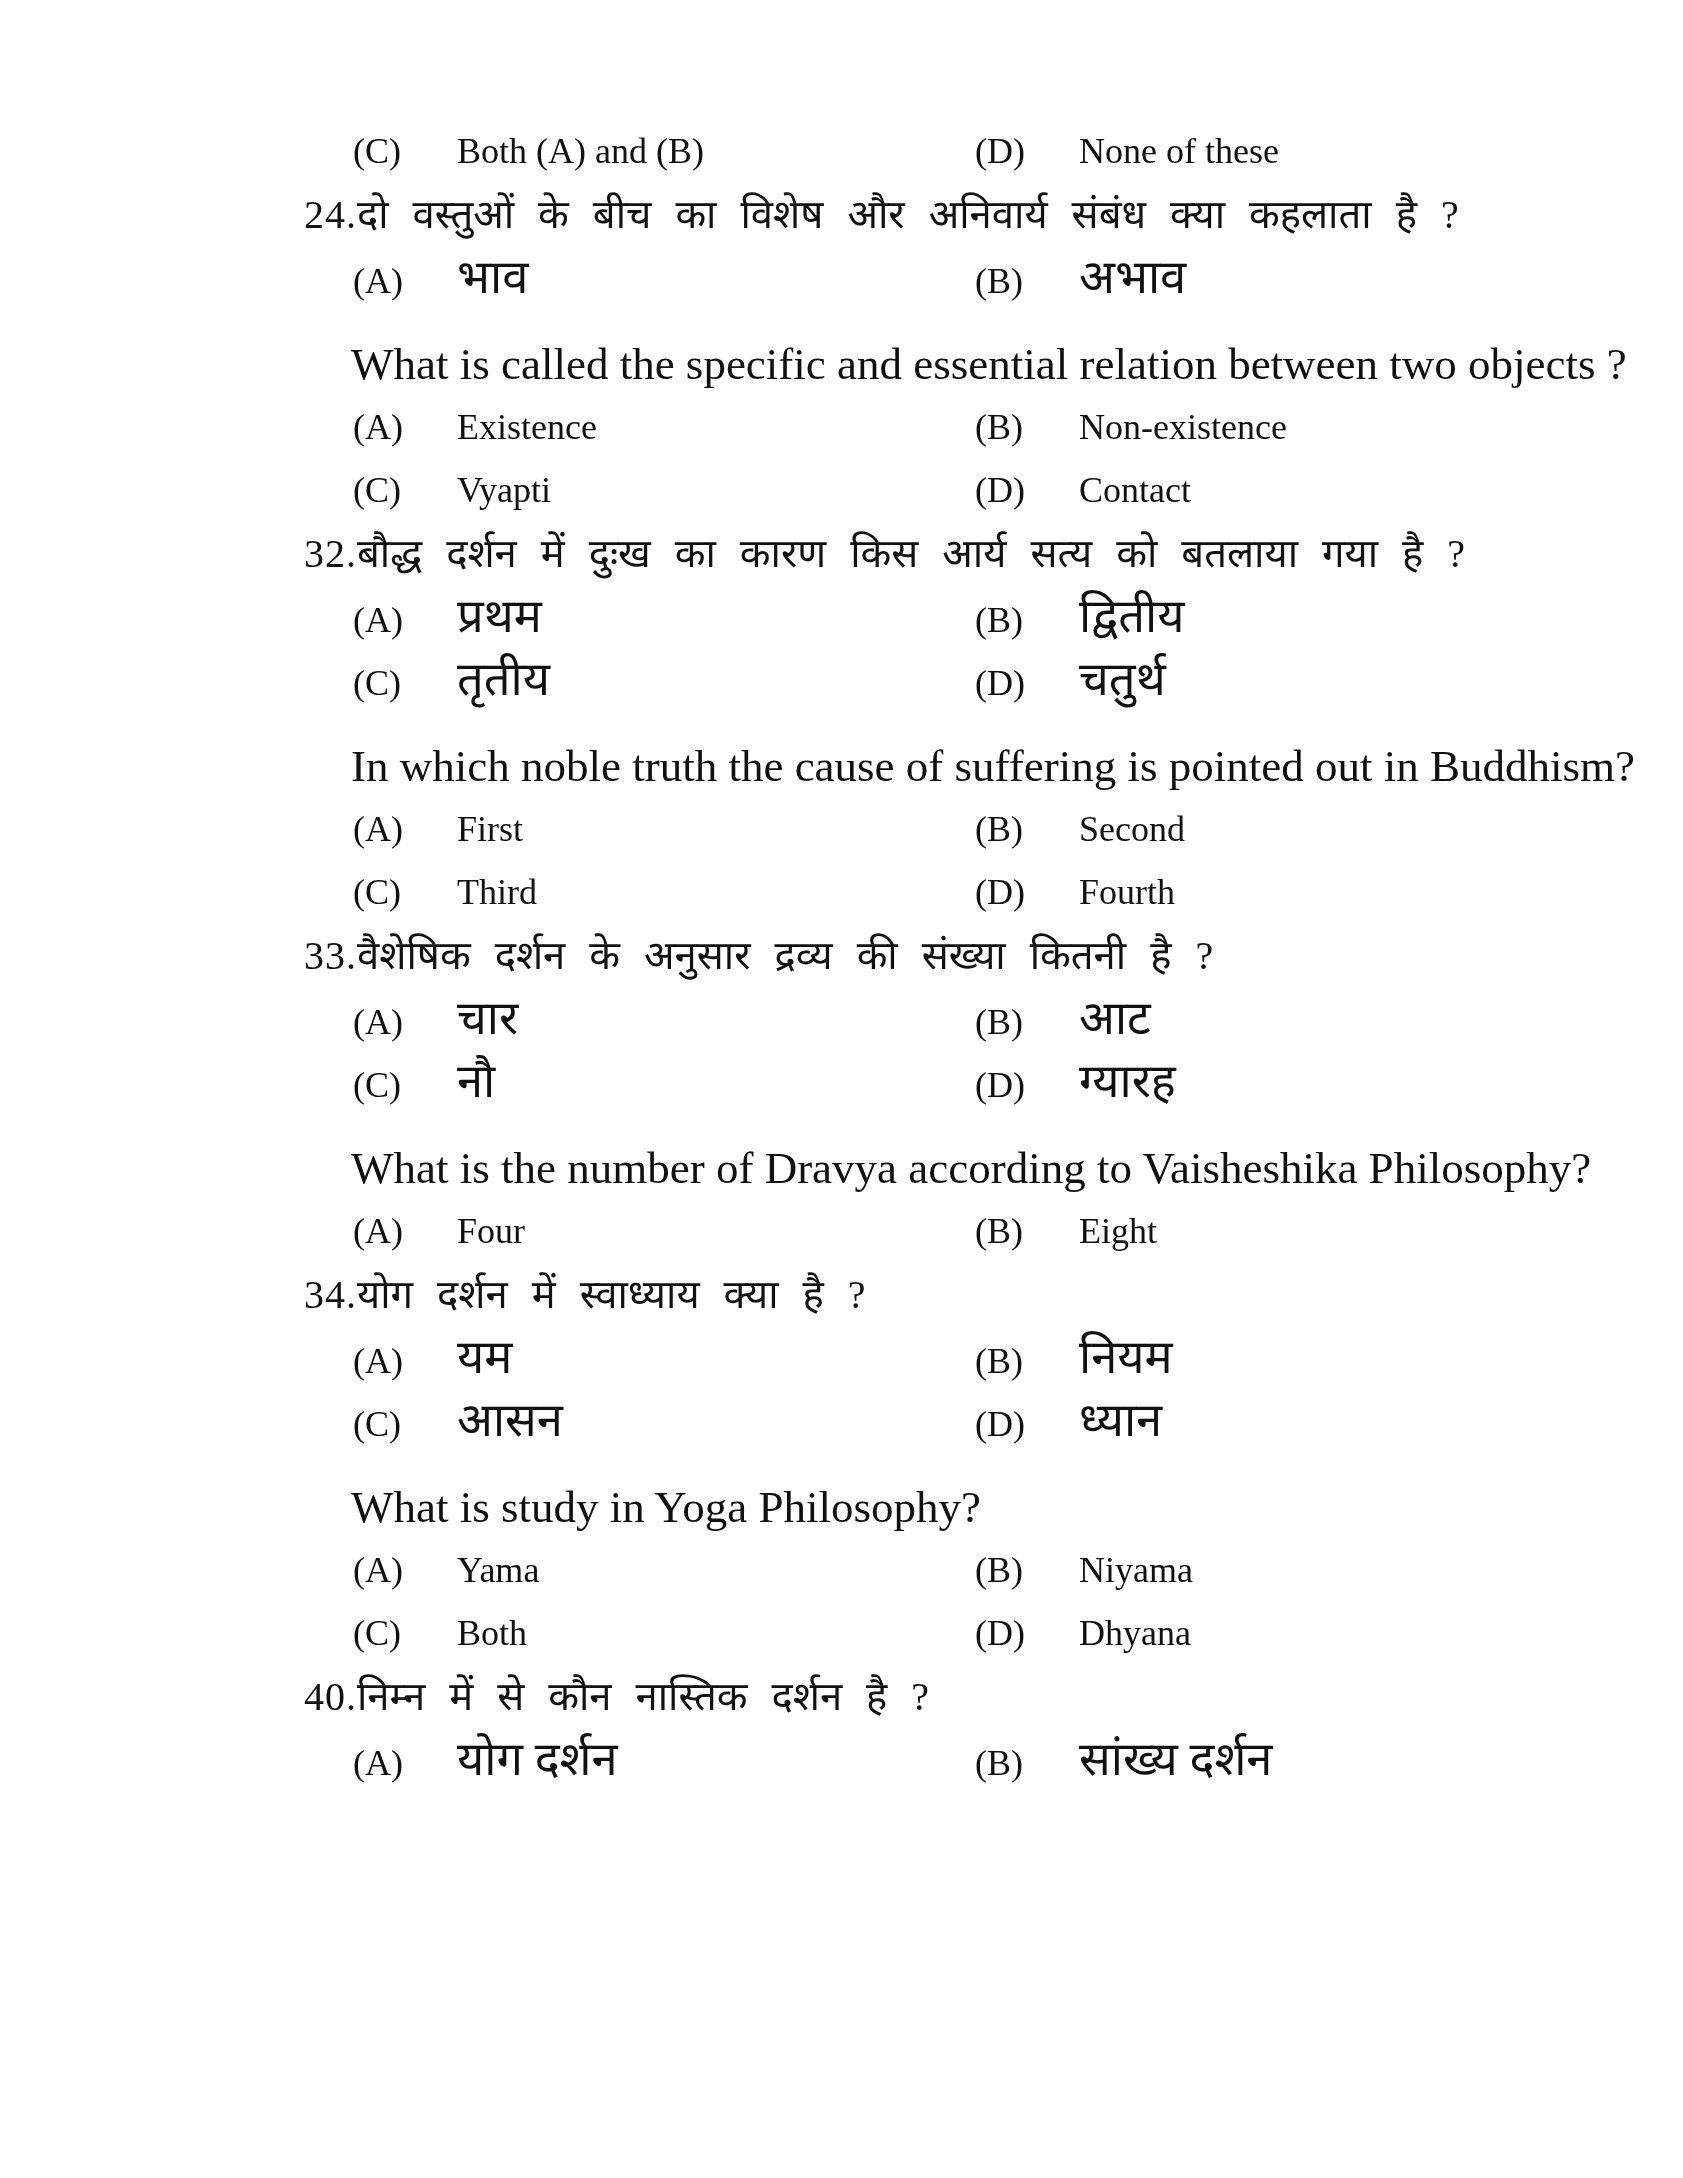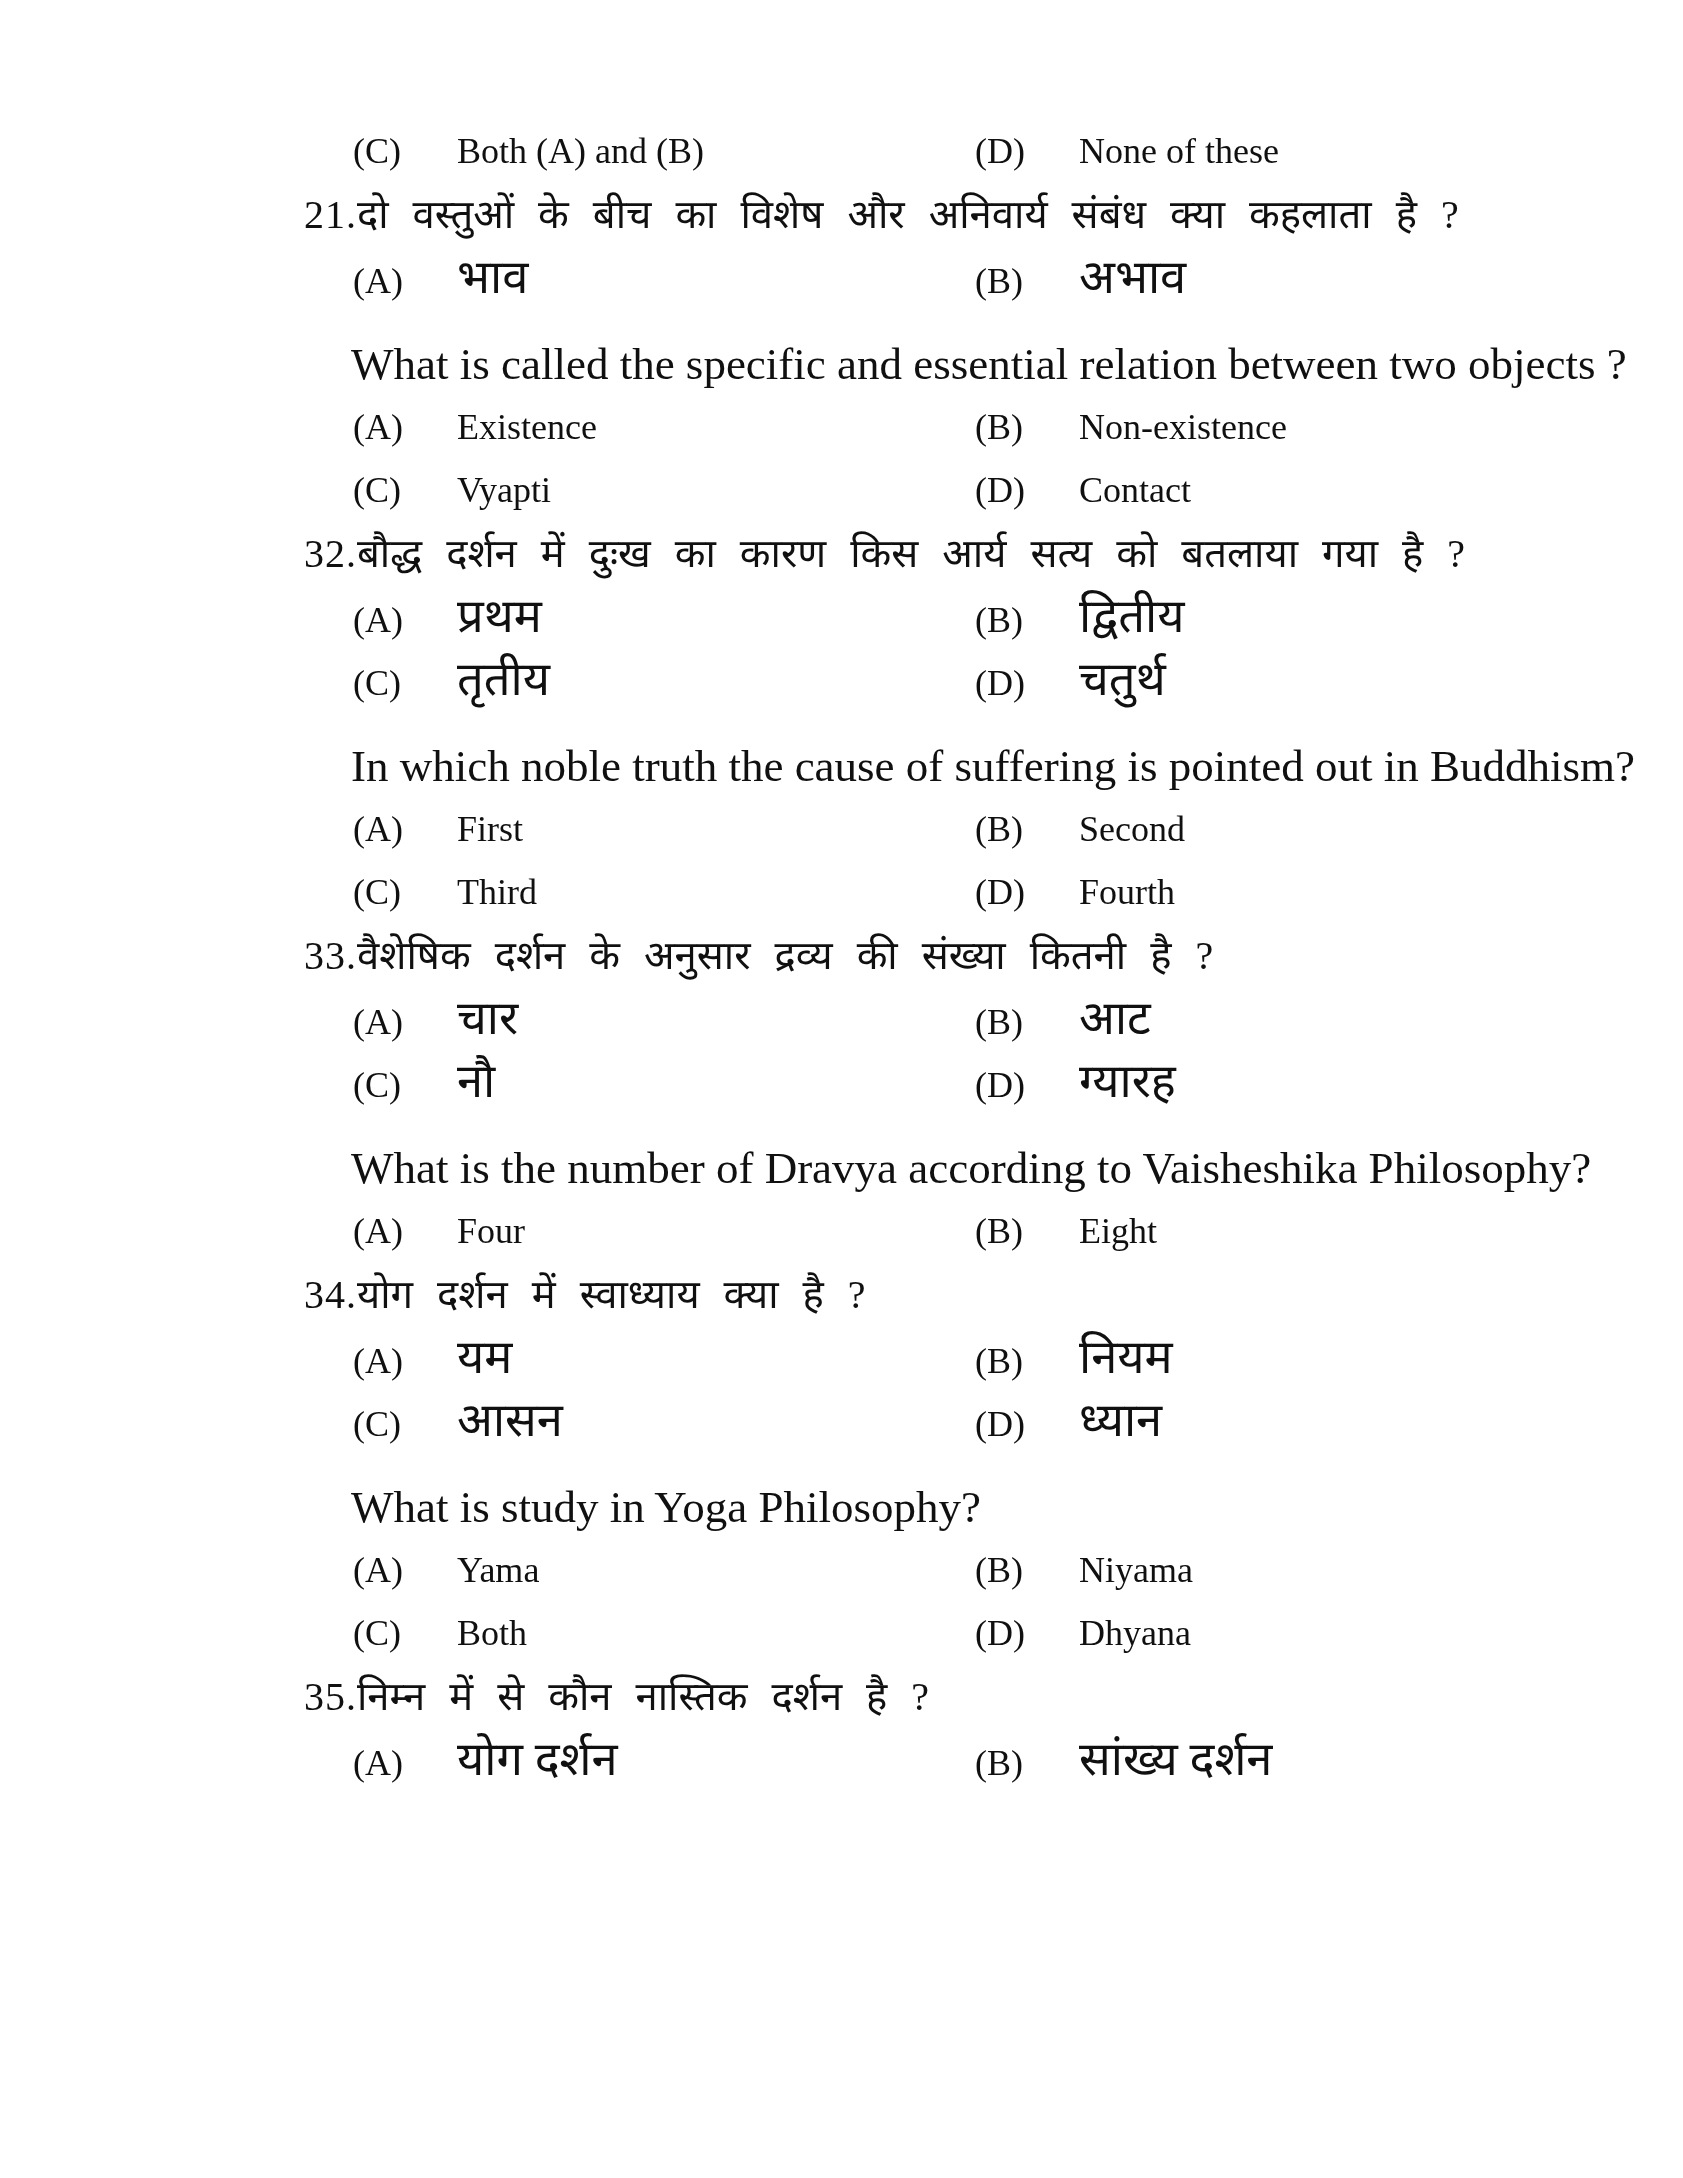--- a/index.html
+++ b/index.html
@@ -28,21 +28,21 @@
 
 <div class="sheet">
   <div class="content">
 
     <div class="row opt-row">
       <span class="c1"><span class="lbl">(C)</span><span class="txt-en">Both (A) and (B)</span></span>
       <span class="c2"><span class="lbl">(D)</span><span class="txt-en">None of these</span></span>
     </div>
 
     <div class="row q-row">
-      <span class="q-num">21.</span><span class="q-hi">दो वस्तुओं के बीच का विशेष और अनिवार्य संबंध क्या कहलाता है ?</span>
+      <span class="q-num">24.</span><span class="q-hi">दो वस्तुओं के बीच का विशेष और अनिवार्य संबंध क्या कहलाता है ?</span>
     </div>
     <div class="row opt-row">
       <span class="c1"><span class="lbl">(A)</span><span class="txt-hi">भाव</span></span>
       <span class="c2"><span class="lbl">(B)</span><span class="txt-hi">अभाव</span></span>
     </div>
     <div class="row eng-q">What is called the specific and essential relation between two objects ?</div>
     <div class="row opt-row">
       <span class="c1"><span class="lbl">(A)</span><span class="txt-en">Existence</span></span>
       <span class="c2"><span class="lbl">(B)</span><span class="txt-en">Non-existence</span></span>
     </div>
@@ -104,21 +104,21 @@
     <div class="row opt-row">
       <span class="c1"><span class="lbl">(A)</span><span class="txt-en">Yama</span></span>
       <span class="c2"><span class="lbl">(B)</span><span class="txt-en">Niyama</span></span>
     </div>
     <div class="row opt-row">
       <span class="c1"><span class="lbl">(C)</span><span class="txt-en">Both</span></span>
       <span class="c2"><span class="lbl">(D)</span><span class="txt-en">Dhyana</span></span>
     </div>
 
     <div class="row q-row">
-      <span class="q-num">35.</span><span class="q-hi">निम्न में से कौन नास्तिक दर्शन है ?</span>
+      <span class="q-num">40.</span><span class="q-hi">निम्न में से कौन नास्तिक दर्शन है ?</span>
     </div>
     <div class="row opt-row">
       <span class="c1"><span class="lbl">(A)</span><span class="txt-hi">योग दर्शन</span></span>
       <span class="c2"><span class="lbl">(B)</span><span class="txt-hi">सांख्य दर्शन</span></span>
     </div>
 
   </div>
 </div>
 
 

